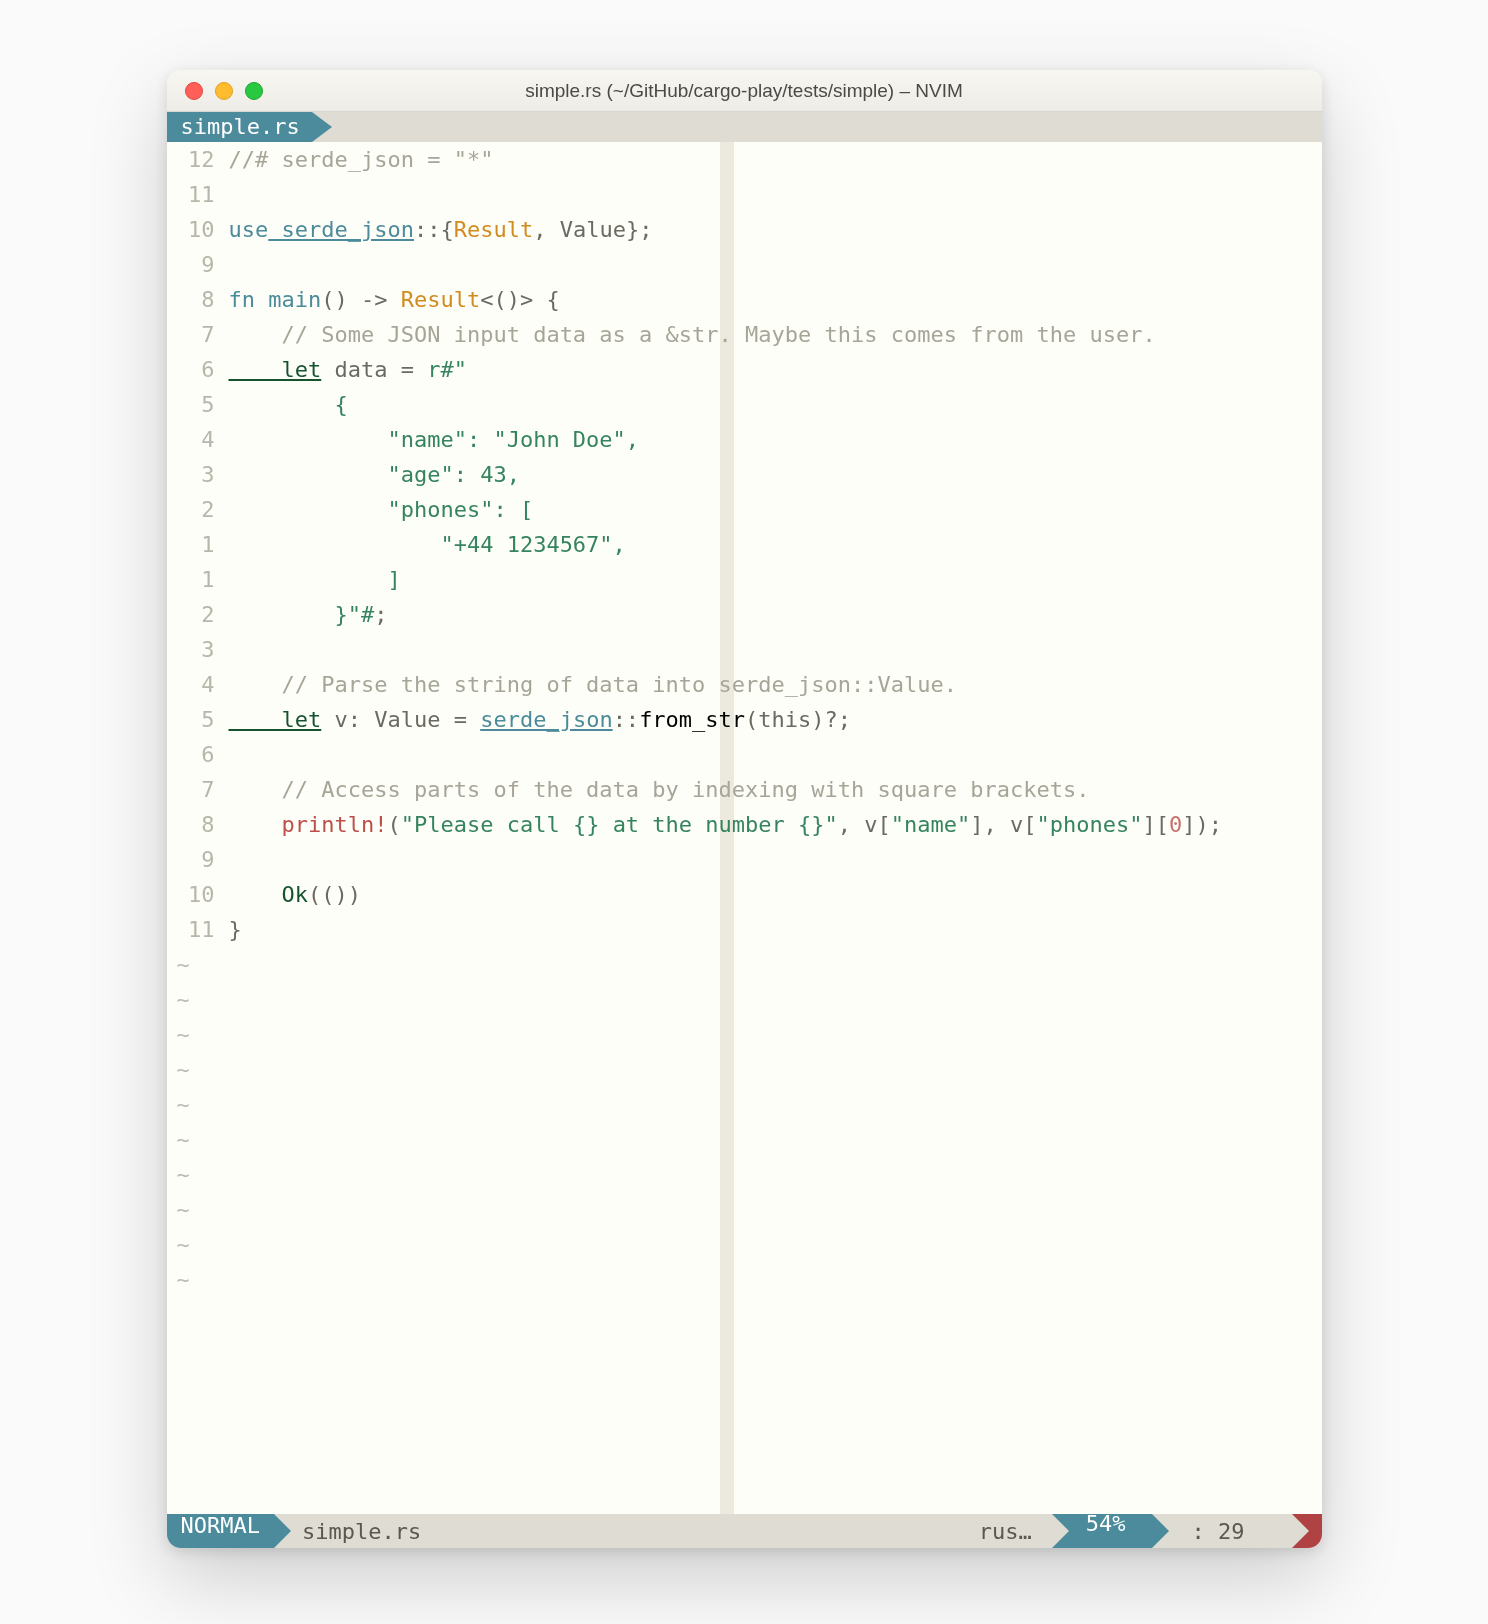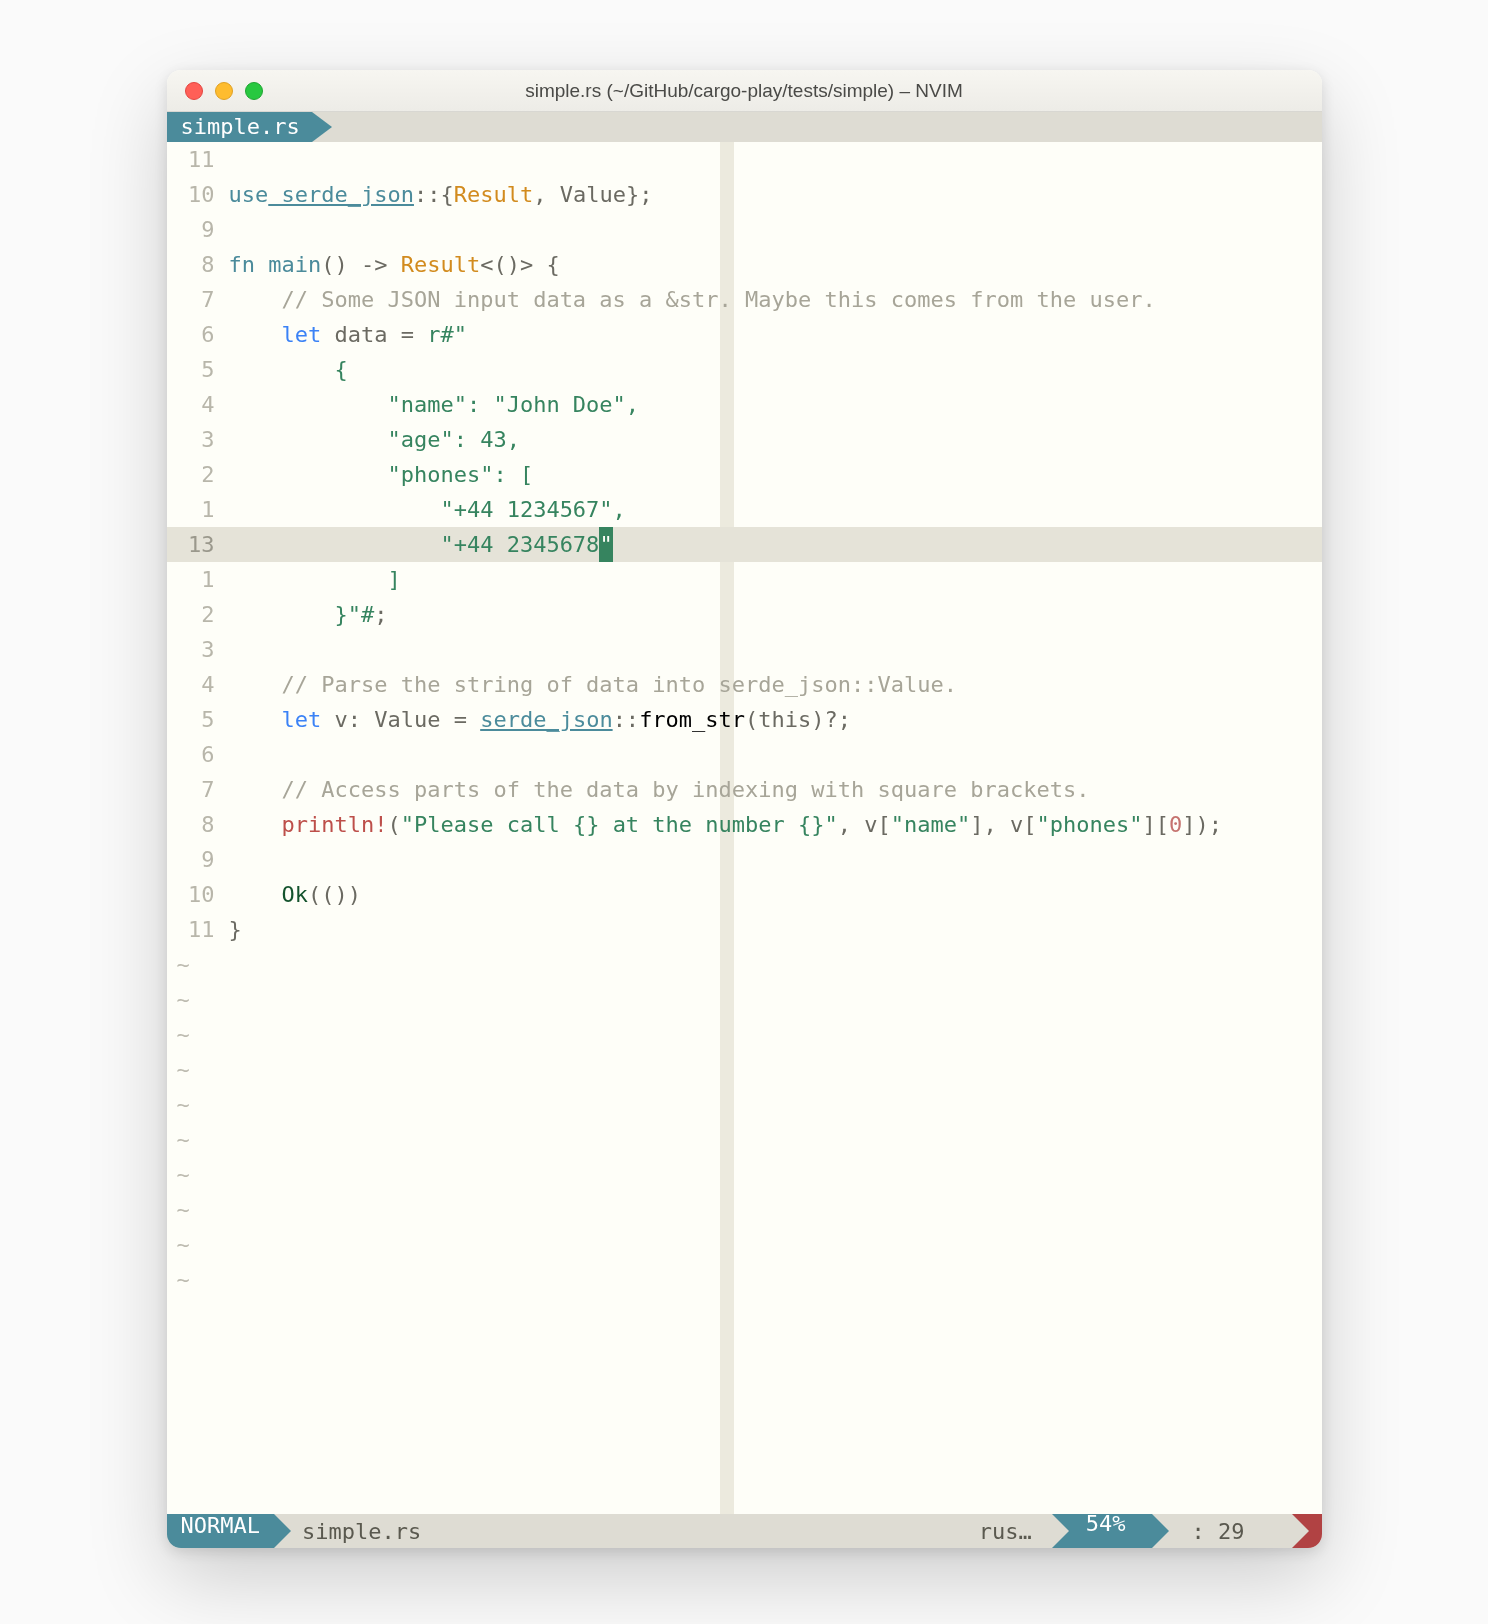--- a/index.html
+++ b/index.html
@@ -116,21 +116,21 @@
   }
   
   .c-com   { color: #a7a598; font-style: normal; }
   .c-kw    { color: #4b8b9b; }
   .c-ident { color: #4b8b9b; text-decoration: underline; }
   .c-type  { color: #d28b1e; }
   .c-fn    { color: #4b8b9b; }
   .c-str   { color: #36845f; }
   .c-punc  { color: #6b6a62; }
   .c-num   { color: #c5726e; }
-  .c-let   { color: #3b82f6; }
+  .c-let   { color: #14532d; text-decoration: underline; }
   .c-macro { color: #bd4f4a; }
   .c-call  { color: #000000; }
   .c-plain { color: #6b6a62; }
   .c-ok    { color: #14532d; }
   .cursor {
     background: #36845f;
     color: #fefef8;
     display: inline-block;
   }
   
@@ -199,32 +199,32 @@
       <div class="title">simple.rs (~/GitHub/cargo-play/tests/simple) – NVIM</div>
     </div>
 
     <div class="tabbar">
       <div class="tab">simple.rs</div>
     </div>
 
     <div class="editor">
       <div class="ruler"></div>
       <div class="lines" id="lines">
+          <div class="line"><div class="gutter">12</div><div class="code"><span class="c-com">//# serde_json = "*"</span></div></div>
           <div class="line"><div class="gutter">11</div><div class="code"></div></div>
           <div class="line"><div class="gutter">10</div><div class="code"><span class="c-kw">use</span><span class="c-ident"> serde_json</span><span class="c-punc">::{</span><span class="c-type">Result</span><span class="c-plain">, Value};</span></div></div>
           <div class="line"><div class="gutter">9</div><div class="code"></div></div>
           <div class="line"><div class="gutter">8</div><div class="code"><span class="c-kw">fn</span><span class="c-fn"> main</span><span class="c-plain">() -&gt; </span><span class="c-type">Result</span><span class="c-plain">&lt;()&gt;</span><span class="c-plain"> {</span></div></div>
           <div class="line"><div class="gutter">7</div><div class="code"><span class="c-com">    // Some JSON input data as a &amp;str. Maybe this comes from the user.</span></div></div>
           <div class="line"><div class="gutter">6</div><div class="code"><span class="c-let">    let</span><span class="c-plain"> data </span><span class="c-punc">= </span><span class="c-str">r#"</span></div></div>
           <div class="line"><div class="gutter">5</div><div class="code"><span class="c-str">        {</span></div></div>
           <div class="line"><div class="gutter">4</div><div class="code"><span class="c-str">            "name": "John Doe",</span></div></div>
           <div class="line"><div class="gutter">3</div><div class="code"><span class="c-str">            "age"</span><span class="c-str">: </span><span class="c-str">43</span><span class="c-str">,</span></div></div>
           <div class="line"><div class="gutter">2</div><div class="code"><span class="c-str">            "phones": [</span></div></div>
           <div class="line"><div class="gutter">1</div><div class="code"><span class="c-str">                "+44 1234567"</span><span class="c-str">,</span></div></div>
-          <div class="line current"><div class="gutter">13</div><div class="code"><span class="c-str">                "+44 2345678</span><span class="cursor">"</span></div></div>
           <div class="line"><div class="gutter">1</div><div class="code"><span class="c-str">            ]</span></div></div>
           <div class="line"><div class="gutter">2</div><div class="code"><span class="c-str">        }"#</span><span class="c-punc">;</span></div></div>
           <div class="line"><div class="gutter">3</div><div class="code"></div></div>
           <div class="line"><div class="gutter">4</div><div class="code"><span class="c-com">    // Parse the string of data into serde_json::Value.</span></div></div>
           <div class="line"><div class="gutter">5</div><div class="code"><span class="c-let">    let</span><span class="c-plain"> v: Value </span><span class="c-punc">= </span><span class="c-ident">serde_json</span><span class="c-punc">::</span><span class="c-call">from_str</span><span class="c-plain">(this)?;</span></div></div>
           <div class="line"><div class="gutter">6</div><div class="code"></div></div>
           <div class="line"><div class="gutter">7</div><div class="code"><span class="c-com">    // Access parts of the data by indexing with square brackets.</span></div></div>
           <div class="line"><div class="gutter">8</div><div class="code"><span class="c-macro">    println!</span><span class="c-punc">(</span><span class="c-str">"Please call {} at the number {}"</span><span class="c-plain">, v[</span><span class="c-str">"name"</span><span class="c-plain">], v[</span><span class="c-str">"phones"</span><span class="c-plain">][</span><span class="c-num">0</span><span class="c-plain">]);</span></div></div>
           <div class="line"><div class="gutter">9</div><div class="code"></div></div>
           <div class="line"><div class="gutter">10</div><div class="code"><span class="c-ok">    Ok</span><span class="c-plain">(())</span></div></div>

